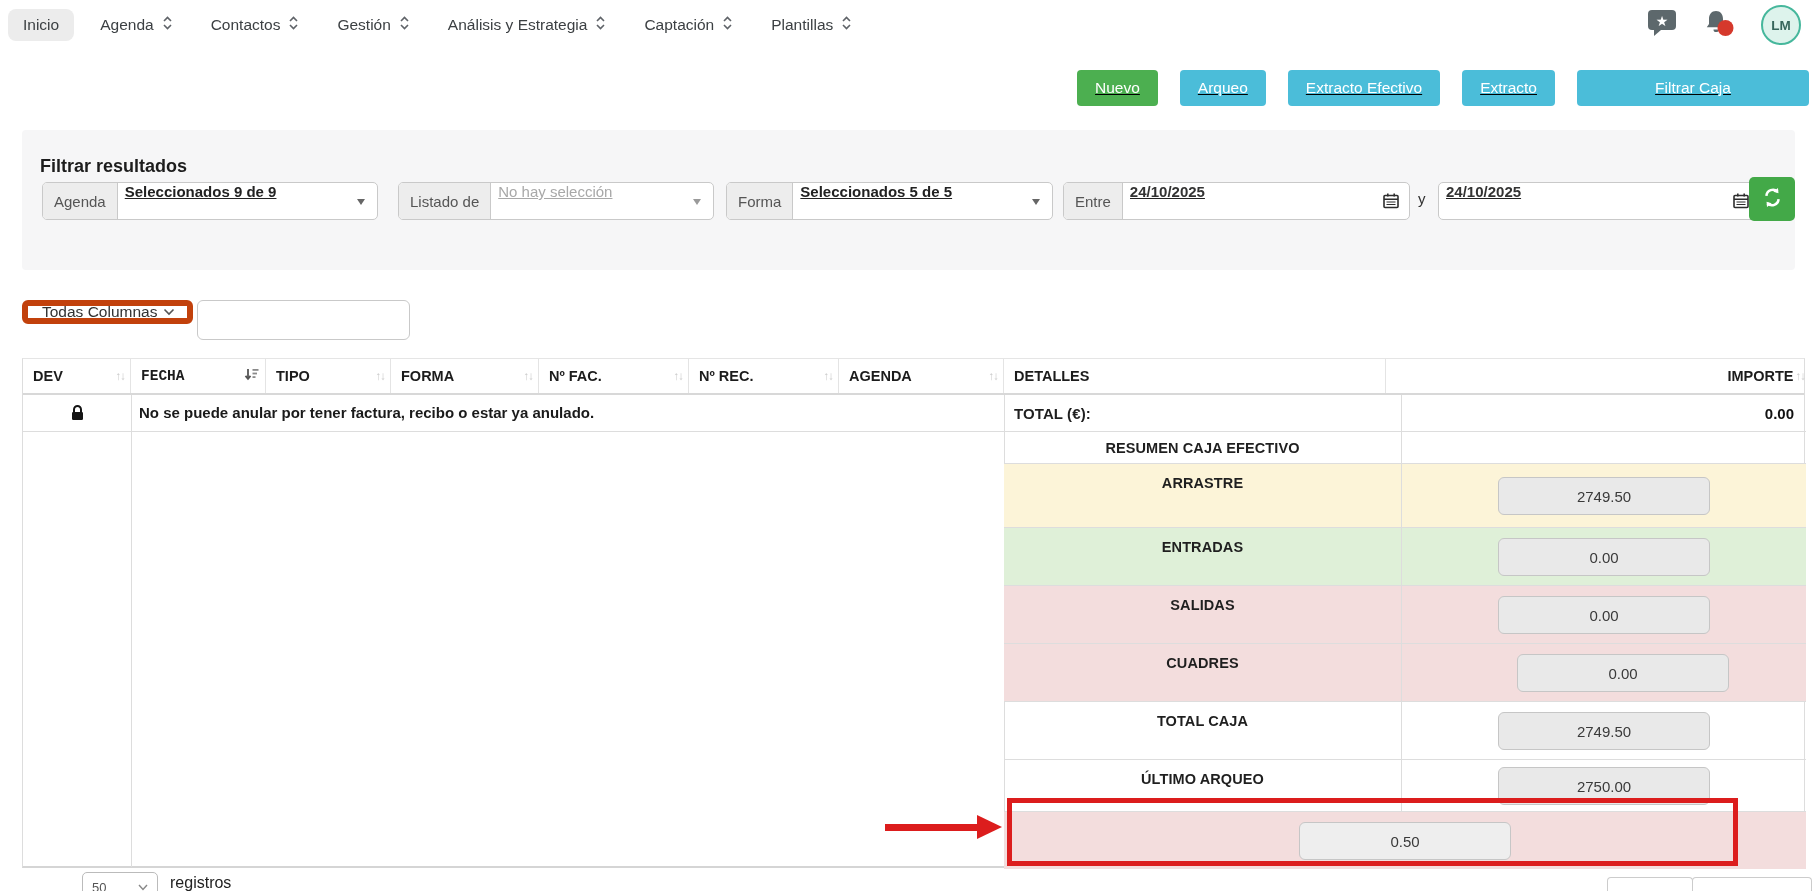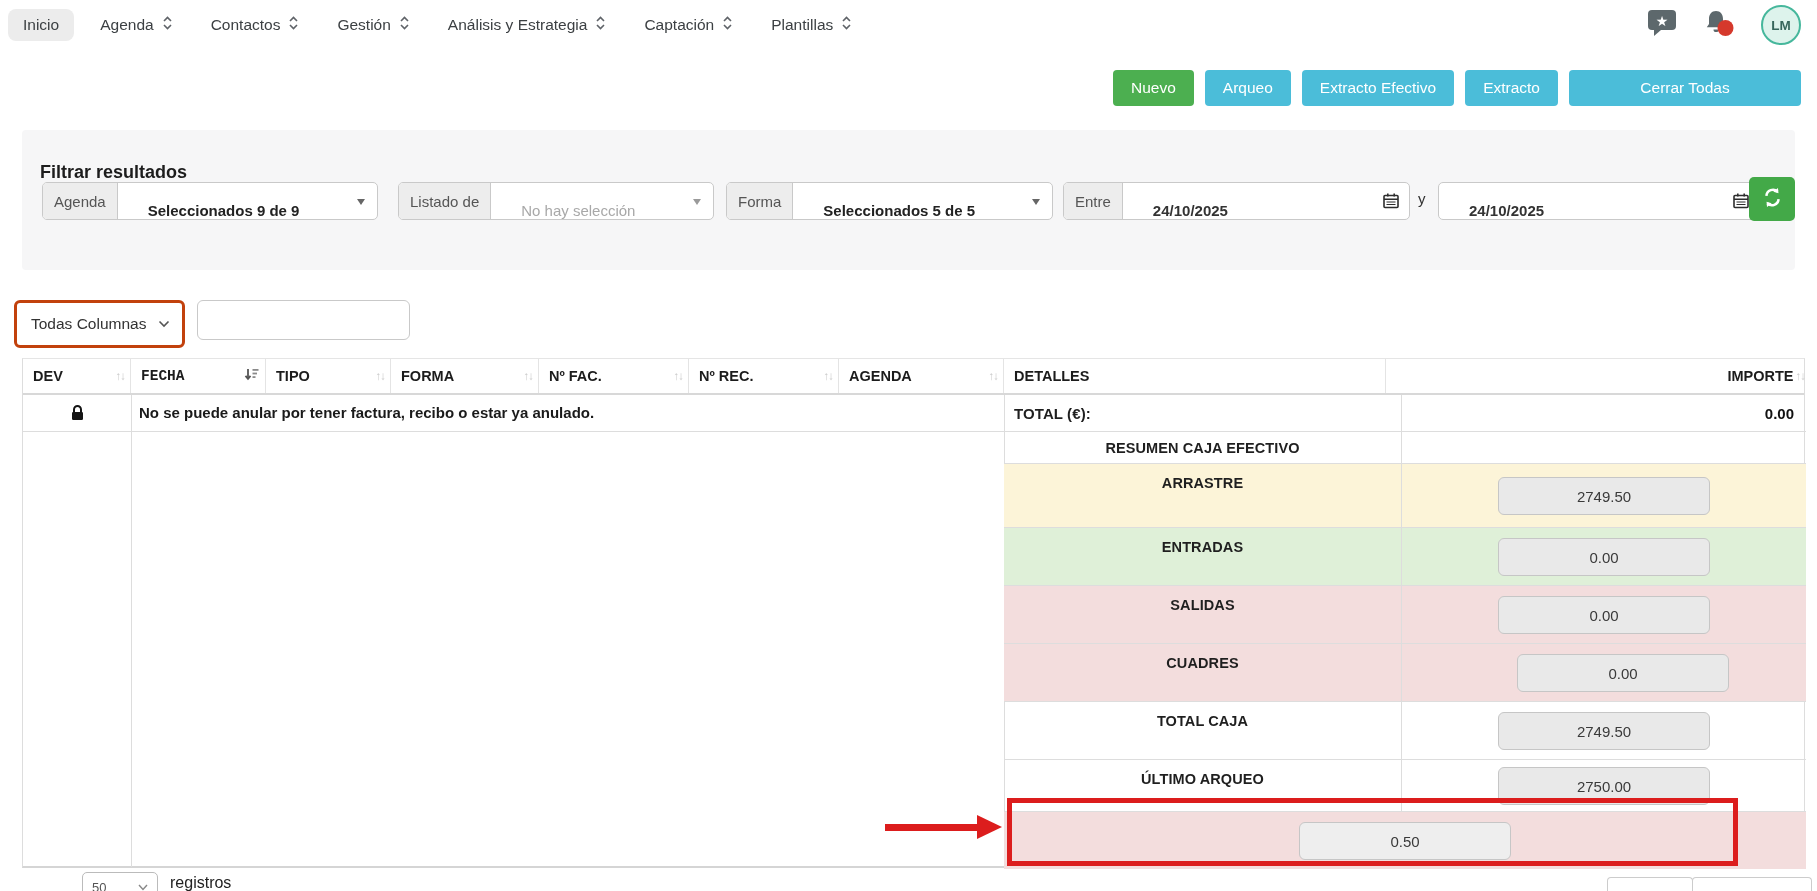--- a/index.html
+++ b/index.html
@@ -7,40 +7,40 @@
   .app { position:relative; width:1817px; height:891px; background:#fff; overflow:hidden; }
 
   
   .nav { position:absolute; top:0; left:0; width:100%; height:50px; display:flex; align-items:center; padding-left:8px; background:#fff; }
   .nav-item { display:flex; align-items:center; gap:8px; margin-right:38px; font-size:15.5px; color:#3c4043; cursor:pointer; white-space:nowrap; }
   .nav-item.active { background:#ececec; border-radius:8px; padding:7px 15px; margin-right:26px; }
   .nav-right { position:absolute; right:16px; top:0; height:50px; display:flex; align-items:center; gap:26px; }
   .avatar { width:40px; height:40px; border-radius:50%; background:#ddf3ec; border:2px solid #46b79c; color:#37665c; font-weight:bold; font-size:13.5px; display:flex; align-items:center; justify-content:center; }
 
   
-  .actions { position:absolute; top:70px; right:16px; display:flex; gap:11px; }
+  .actions { position:absolute; top:70px; right:8px; display:flex; gap:22px;text-decoration:underline; }
   .btn { height:36px; border:none; border-radius:4px; color:#fff; font-size:15.5px; font-weight:400; padding:0 18px; font-family:inherit; cursor:pointer; }
   .btn-green { background:#4caf50; }
   .btn-blue { background:#4bbdd9; }
   .btn-wide { width:232px; }
 
   
   .filter { position:absolute; left:22px; top:130px; width:1773px; height:140px; background:#f6f6f7; border-radius:4px; }
-  .filter-title { position:absolute; left:18px; top:32px; font-size:18px; font-weight:bold; color:#1d1d1d; }
+  .filter-title { position:absolute; left:18px; top:26px; font-size:18px; font-weight:bold; color:#1d1d1d; }
   .igroup { position:absolute; top:52px; height:38px; display:flex; border:1px solid #c9c9c9; border-radius:5px; background:#fff; overflow:hidden; }
   .igroup .ilabel { background:#ededed; border-right:1px solid #c9c9c9; color:#555; font-size:15px; display:flex; align-items:center; padding:0 11px; white-space:nowrap; }
-  .igroup .ivalue { display:flex; align-items:flex-end; padding:0 30px; font-size:15px; color:#222; font-weight:bold; position:relative; flex:1; white-space:nowrap; }
+  .igroup .ivalue { display:flex; align-items:flex-start; padding:0 7px; font-size:15px; color:#222; font-weight:bold; position:relative; flex:1; white-space:nowrap;text-decoration:underline; }
   .igroup .ivalue.placeholder { color:#a8a8a8; font-weight:400; }
   .caret { position:absolute; right:12px; top:16px; width:0; height:0; border-left:4.5px solid transparent; border-right:4.5px solid transparent; border-top:6px solid #666; }
   .dinput { border:none; outline:none; font-size:15px; font-weight:600; color:#333; width:100%; font-family:inherit; background:transparent; }
   .ytext { position:absolute; top:60px; font-size:15px; color:#333; }
   .refresh-btn { position:absolute; top:47px; width:46px; height:44px; background:#43a948; border:none; border-radius:5px; display:flex; align-items:center; justify-content:center; cursor:pointer; }
 
   
-  .colselect { position:absolute; left:14px; top:300px; width:171px; height:48px; border:3px solid #c2410c; border-radius:6px; background:#fff; display:flex; align-items:center; padding:0 12px 0 14px; font-size:15.5px; color:#333; cursor:pointer; }
+  .colselect { position:absolute; left:22px; top:300px; width:171px; height:24px; border:6px solid #c2410c; border-radius:6px; background:#fff; display:flex; align-items:center; padding:0 12px 0 14px; font-size:15.5px; color:#333; cursor:pointer; }
   .colselect svg { margin-left:auto; }
   .searchbox { position:absolute; left:197px; top:300px; width:213px; height:40px; border:1px solid #c9c9c9; border-radius:6px; background:#fff; font-size:15px; padding:0 12px; outline:none; font-family:inherit; }
   .ctl-buttons { position:absolute; right:22px; top:300px; display:flex; height:40px; }
   .cbtn { height:40px; border:none; color:#fff; font-size:15.5px; font-weight:600; padding:0 17px; font-family:inherit; cursor:pointer; }
   .cbtn-opciones { background:#4bbdd9; border-radius:5px; margin-right:6px; }
   .cbtn-exportar { background:#4bbdd9; border-radius:5px 0 0 5px; }
   .cbtn-columnas { background:#f0a94a; border-radius:0 5px 5px 0; }
 
   
   .table { position:absolute; left:22px; top:358px; width:1783px; height:510px; border-left:1px solid #ddd; border-right:1px solid #ddd; border-bottom:2px solid #d5d5d5; border-top:1px solid #e5e5e5; }
@@ -155,21 +155,21 @@
         <span>LM</span>
       </div>
     </div>
   </div>
 
   <div class="actions">
     <button class="btn btn-green">Nuevo</button>
     <button class="btn btn-blue">Arqueo</button>
     <button class="btn btn-blue">Extracto Efectivo</button>
     <button class="btn btn-blue">Extracto</button>
-    <button class="btn btn-blue btn-wide">Cerrar Todas</button>
+    <button class="btn btn-blue btn-wide">Filtrar Caja</button>
   </div>
 
   <div class="filter">
     <div class="filter-title">Filtrar resultados</div>
 
     <div class="igroup" style="left:20px; width:336px;">
       <span class="ilabel">Agenda</span>
       <span class="ivalue" style="cursor:pointer;">
         <span>Seleccionados 9 de 9</span>
         <span class="caret"></span>

